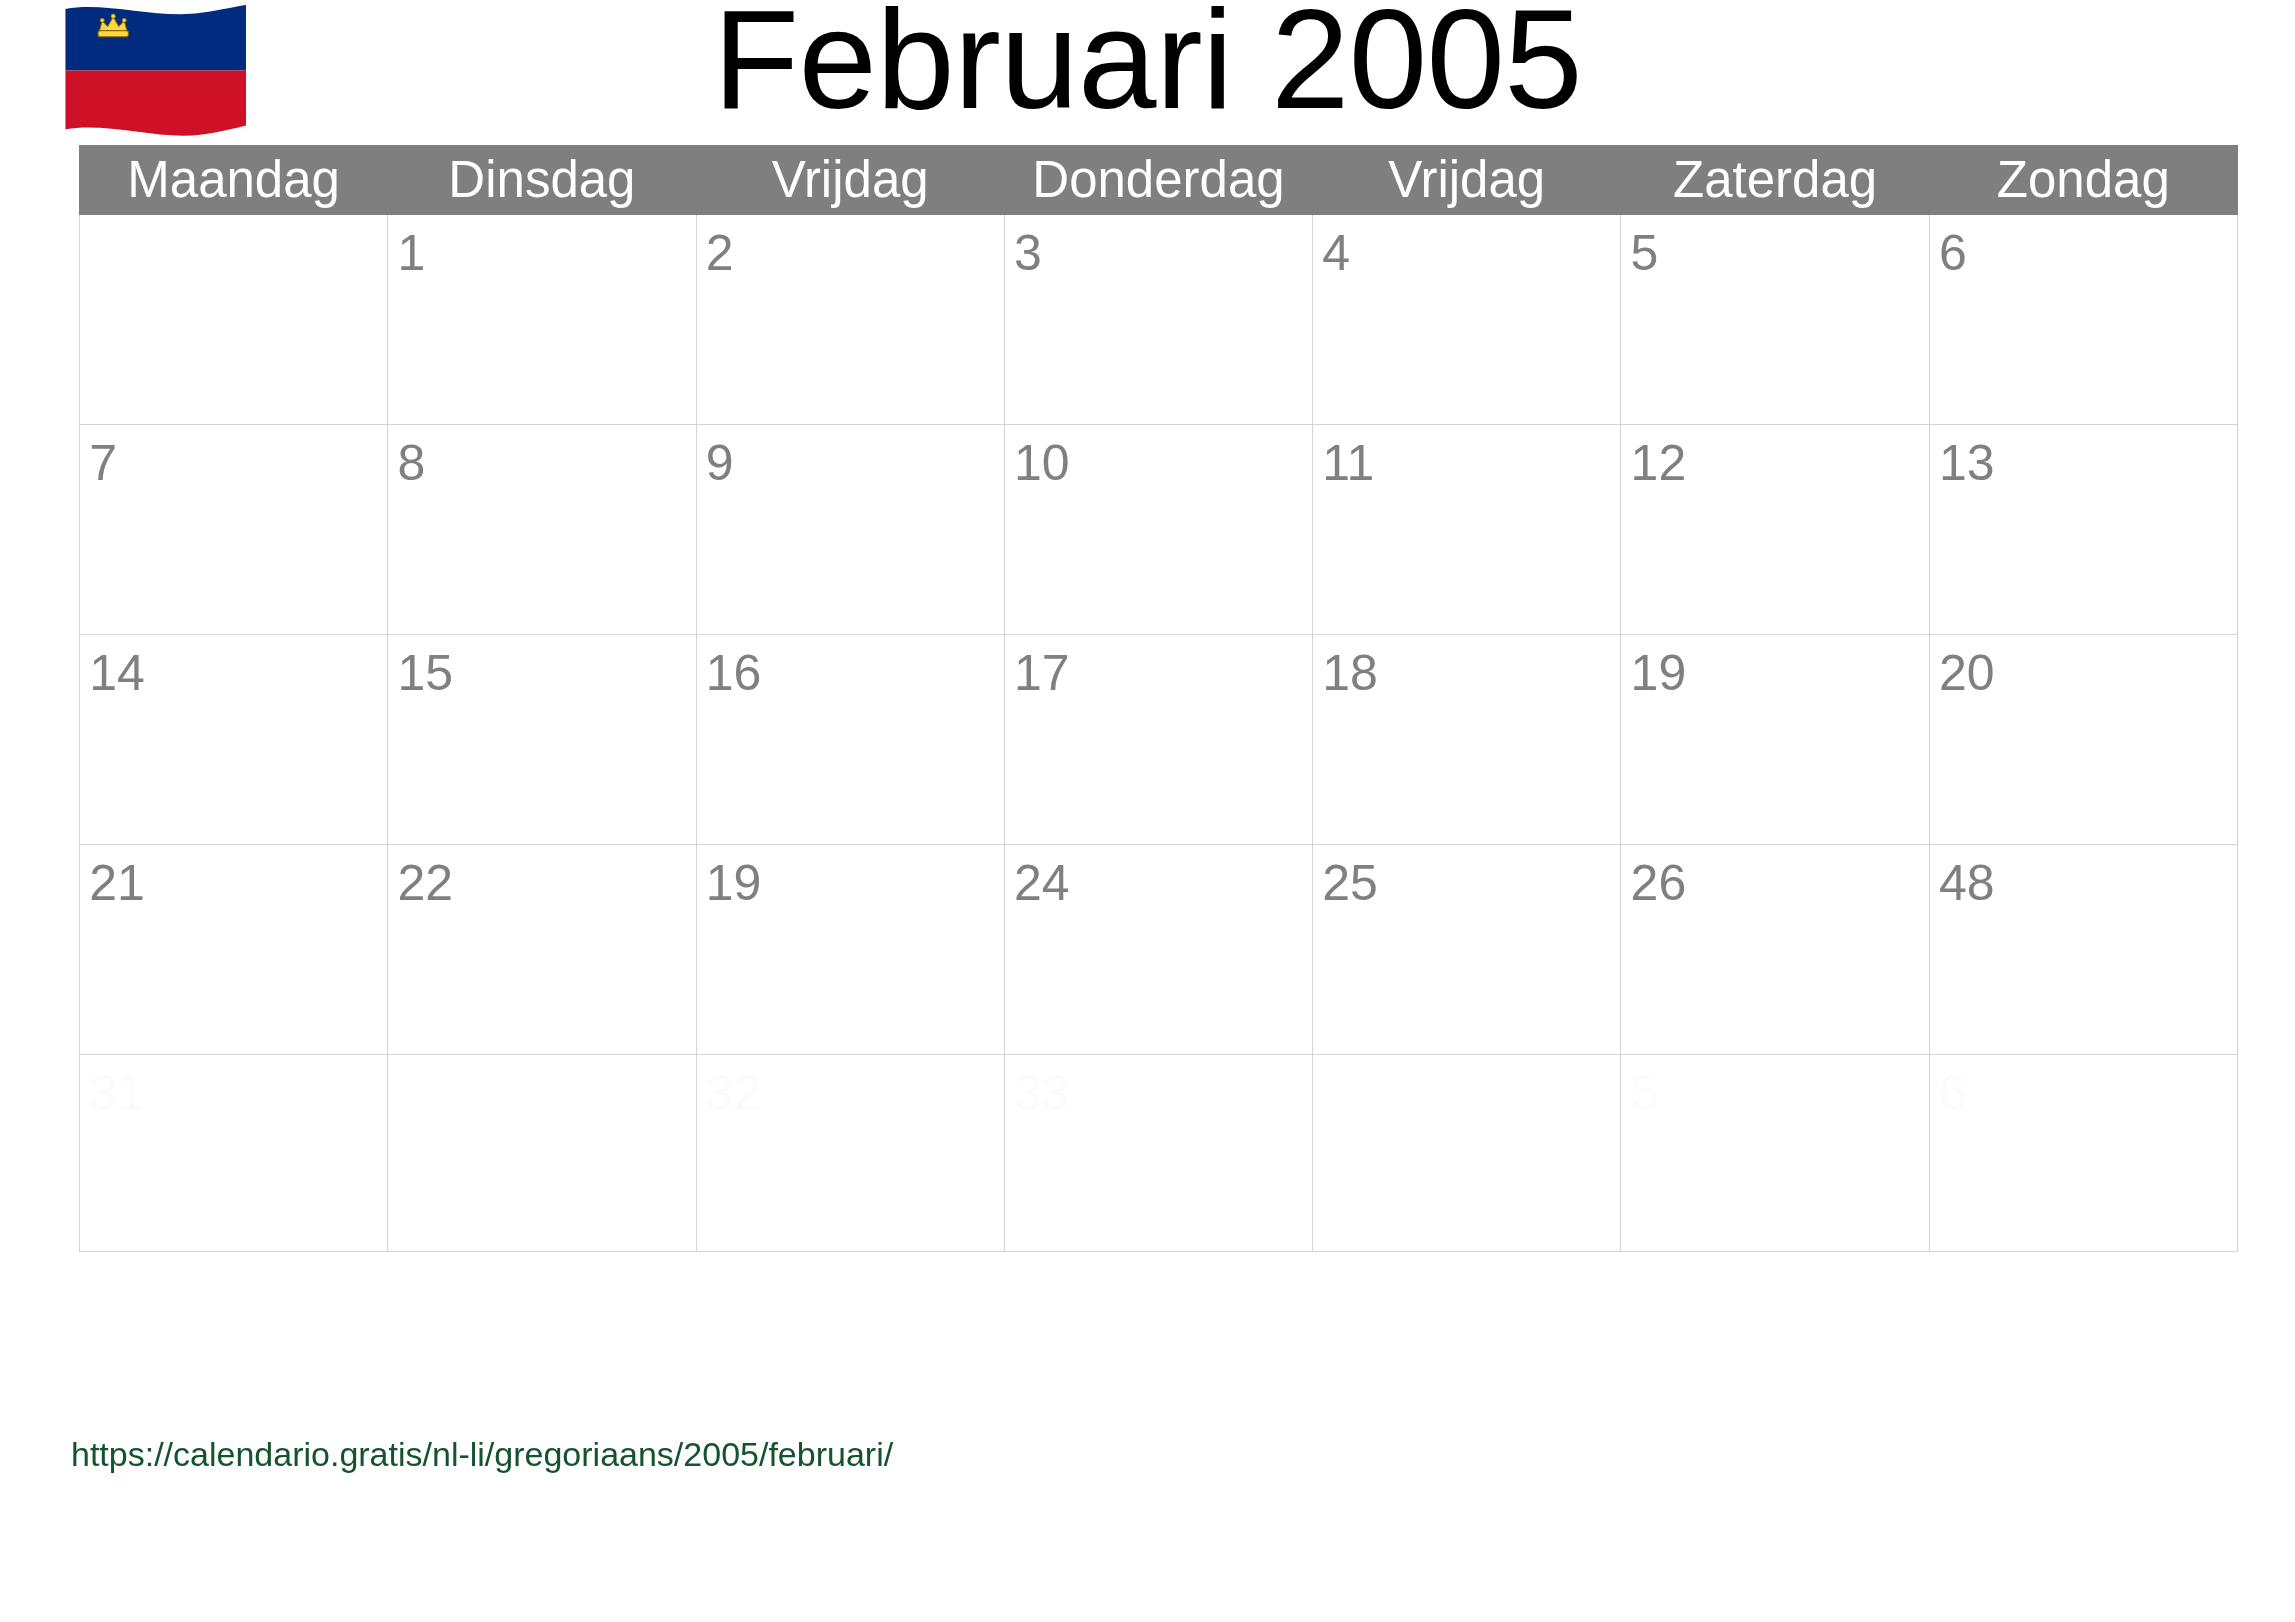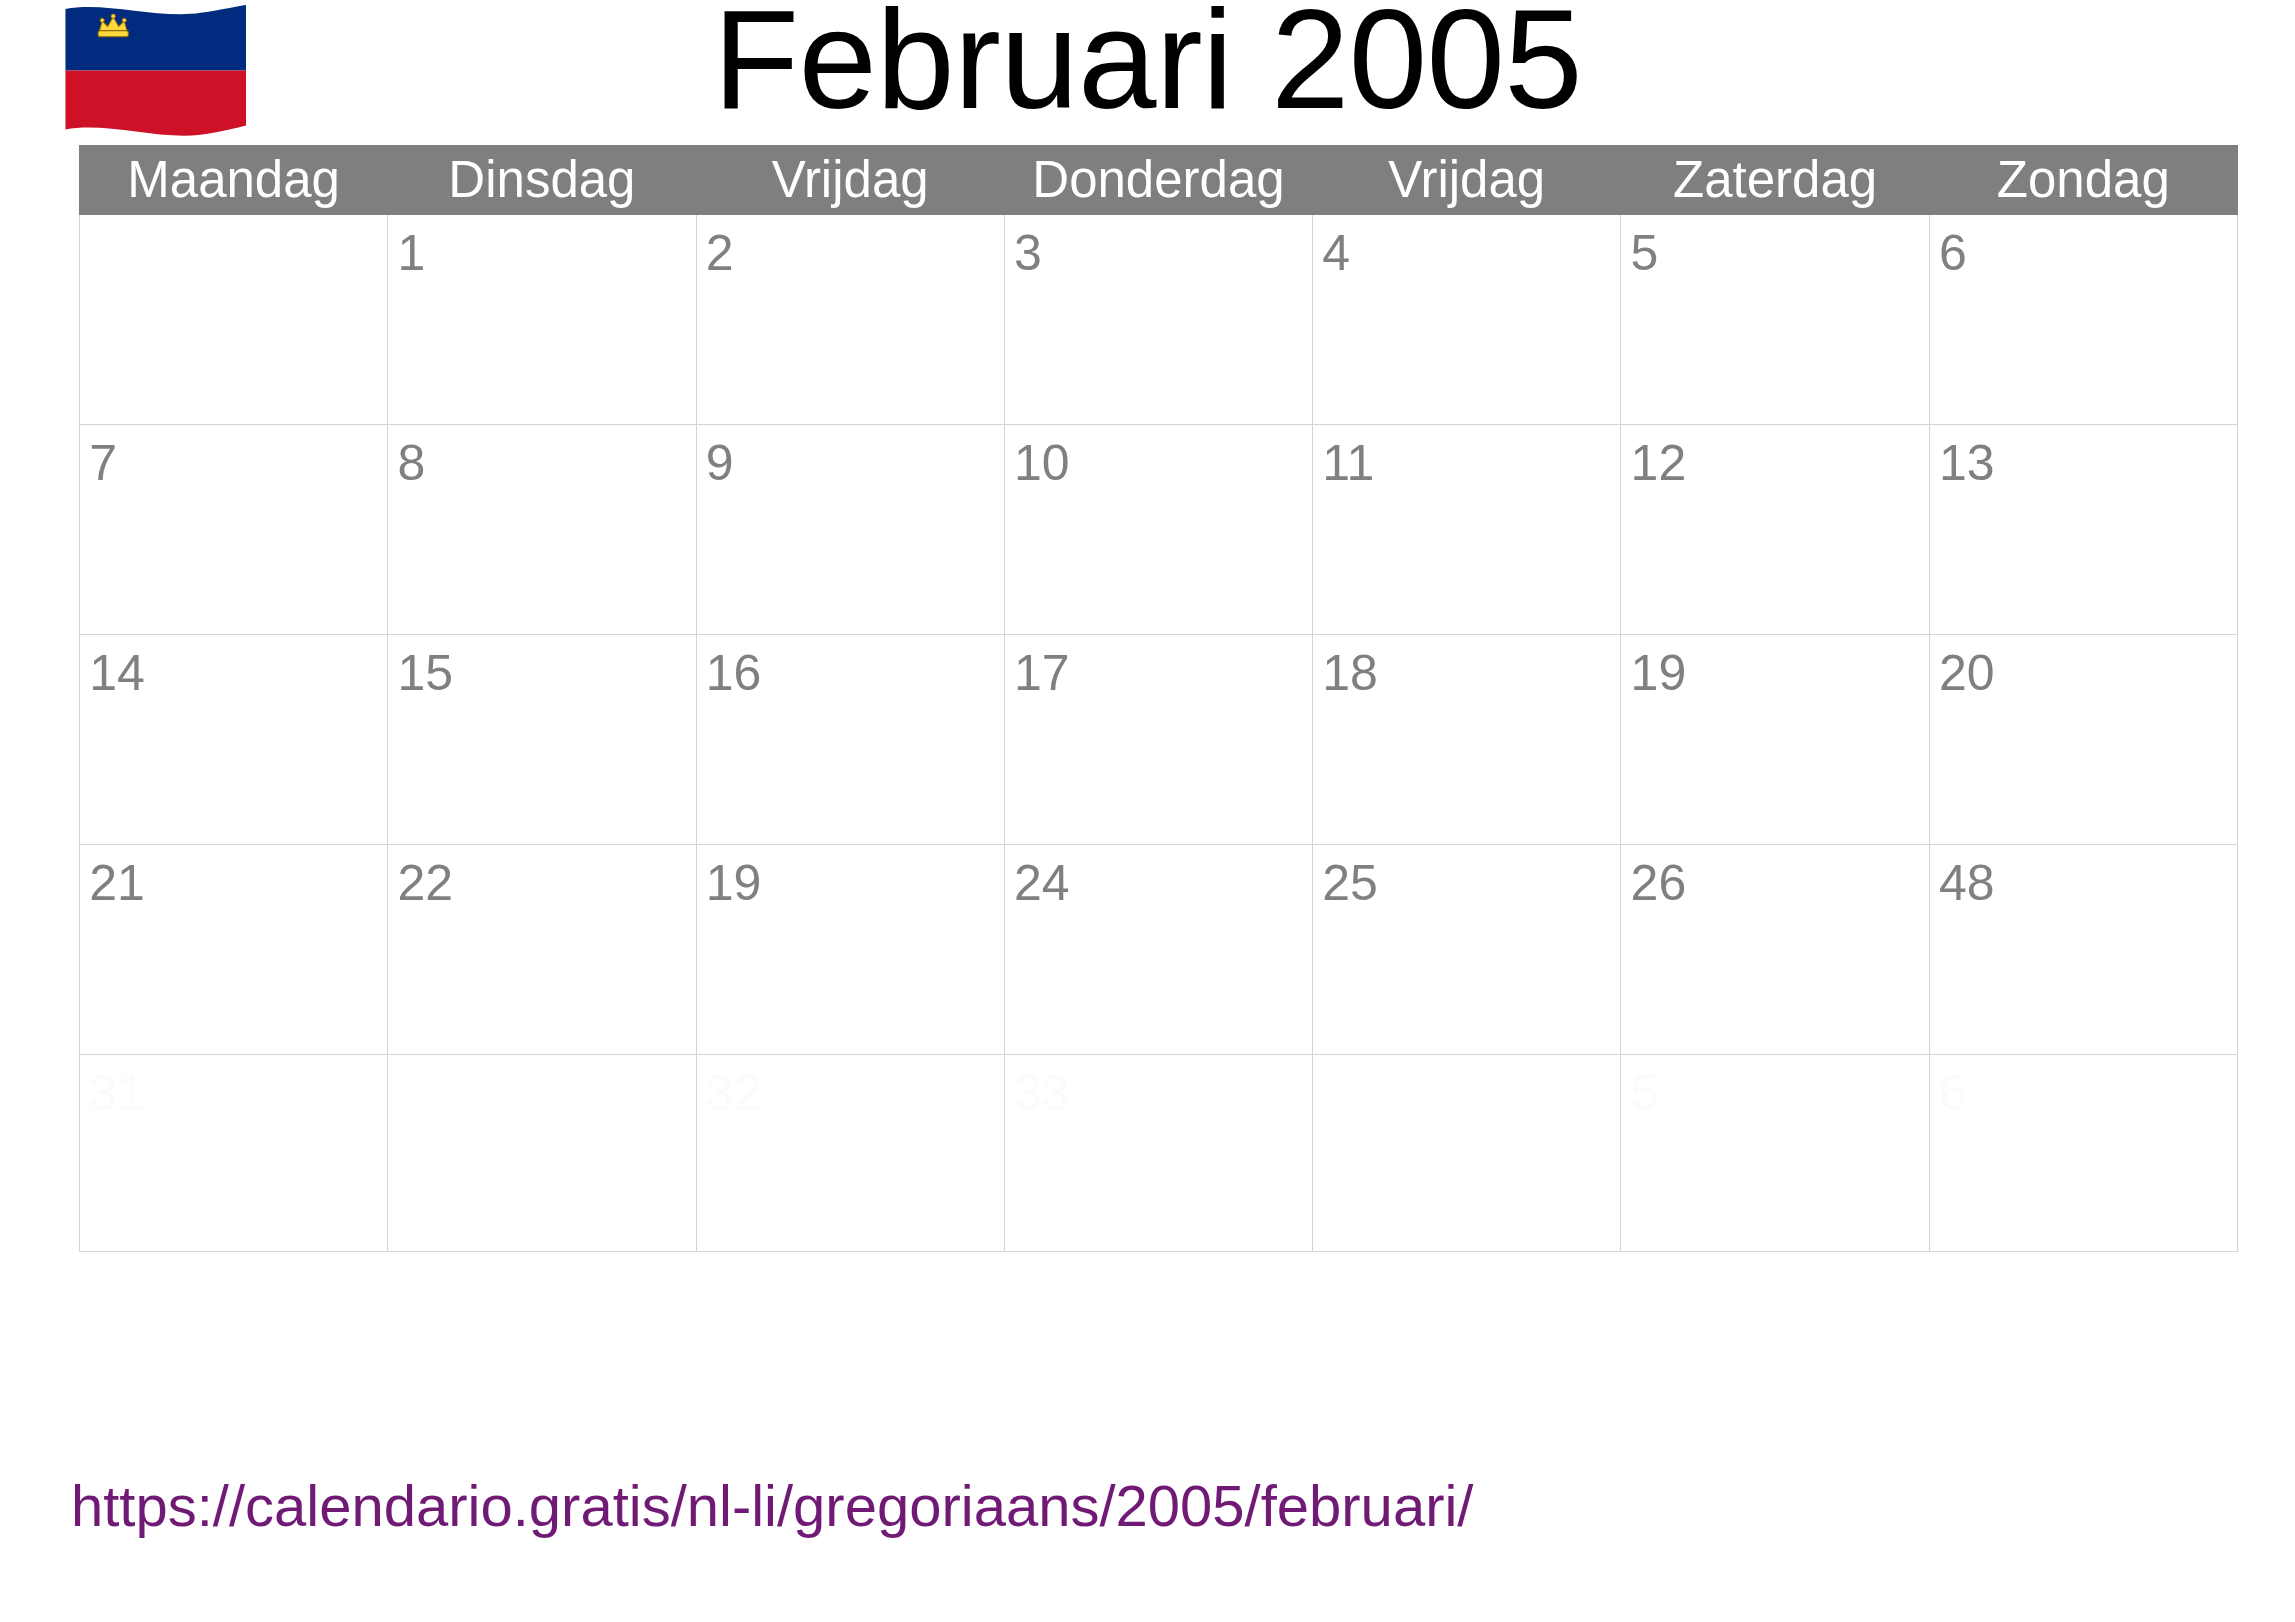--- a/index.html
+++ b/index.html
@@ -86,24 +86,24 @@
     height: 196px;
   }
   tr.ghost .daynum {
     color: #fbfbfb;
   }
   td.empty .daynum { color: transparent; }
   
   .url {
     position: absolute;
     left: 71px;
-    top: 1476px;
-    font-size: 58px;
+    top: 1425px;
+    font-size: 34px;
     line-height: 59px;
-    color: #701a75;
+    color: #14532d;
     white-space: nowrap;
   }
 </style>
 </head>
 <body>
 
 <div class="page">
 
   <div class="header">
     <div class="flag">

